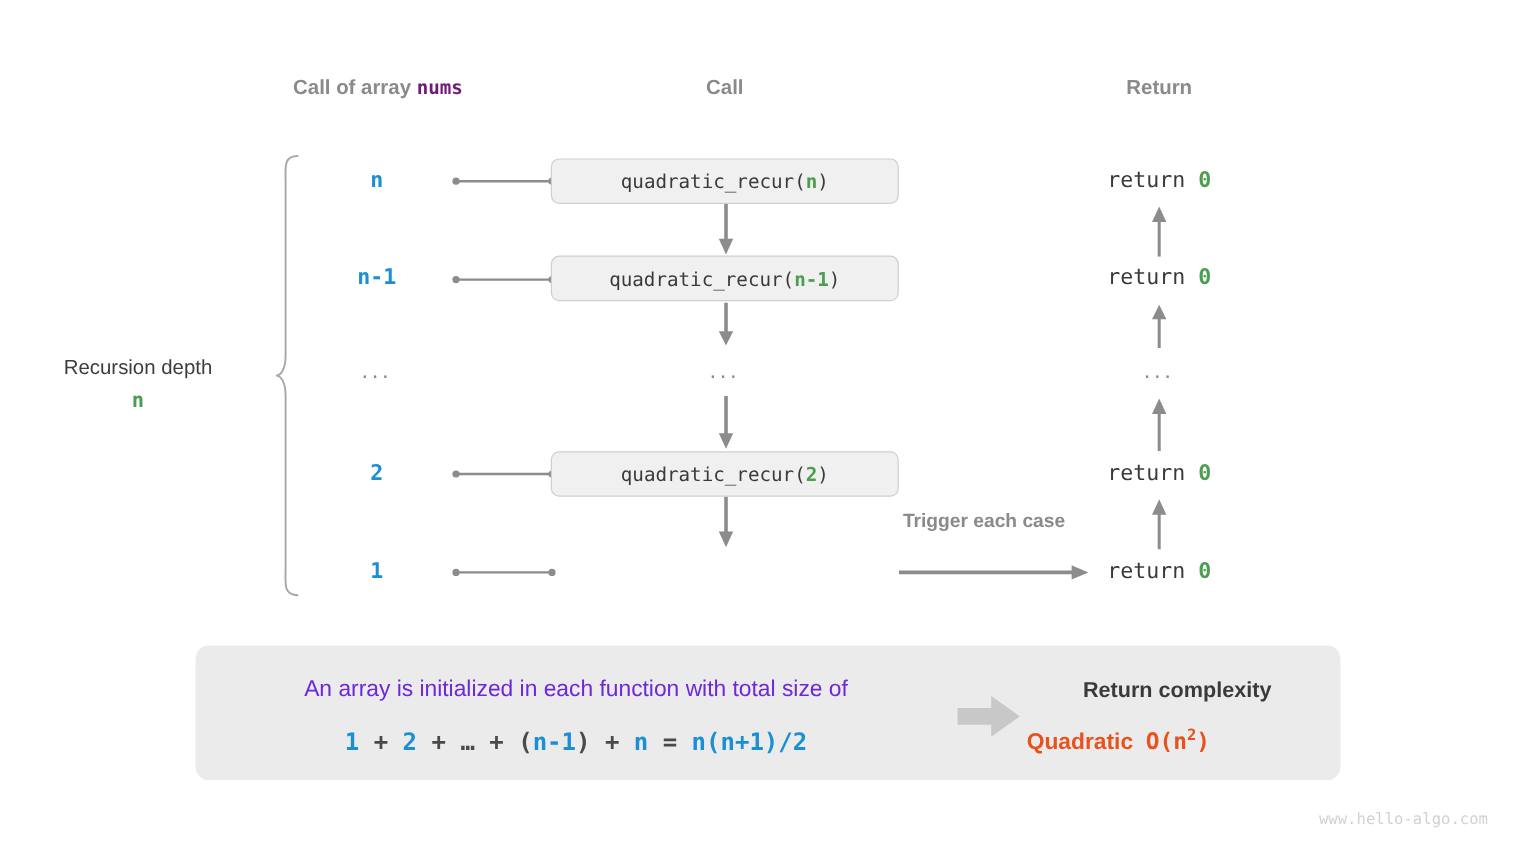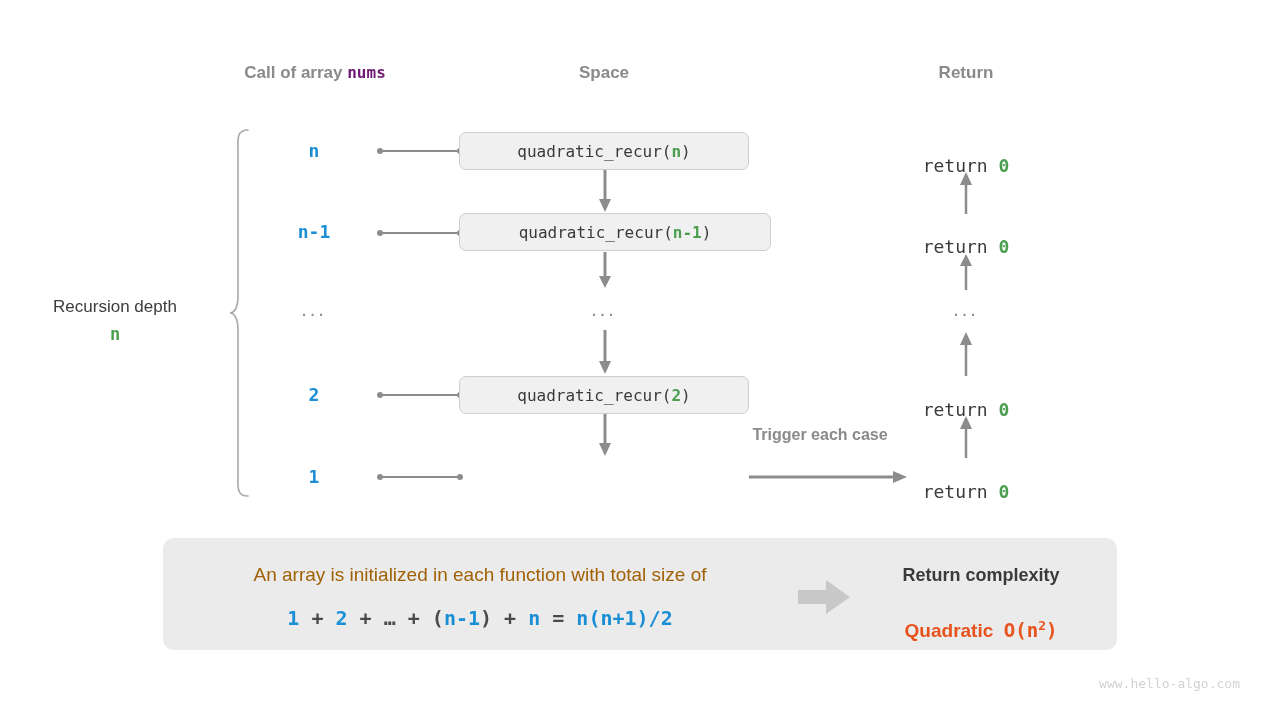--- a/index.html
+++ b/index.html
@@ -87,41 +87,40 @@
   }
   .call-box .arg { color: #4a9e4e; font-weight: bold; }
 
   
   .ret {
     font-family: "DejaVu Sans Mono", monospace;
     font-size: 18px;
     color: #3a3a3a;
     white-space: nowrap;
     text-align: center;
-    margin-top: 15px;
   }
   .ret .zero { color: #4a9e4e; font-weight: bold; }
 
   
   .trigger-note {
     font-size: 16px;
     font-weight: bold;
     color: #8a8a8a;
     white-space: nowrap;
     text-align: center;
   }
 
   
   .summary {
     background: #ebebeb;
     border-radius: 11px;
   }
   .sum-text {
     font-size: 19px;
-    color: #a16207;
+    color: #6d28d9;
     text-align: center;
     white-space: nowrap;
   }
   .formula {
     font-family: "DejaVu Sans Mono", monospace;
     font-size: 20px;
     font-weight: bold;
     color: #4a4a4a;
     text-align: center;
     white-space: nowrap;
@@ -160,21 +159,21 @@
 </style>
 </head>
 <body>
 
 <div id="stage">
 
   <div class="abs col-head" style="left:190px; top:63px; width:250px;">
     <span>Call of array </span><span class="kw">nums</span>
   </div>
 
-  <div class="abs col-head" style="left:504px; top:63px; width:200px;">Space</div>
+  <div class="abs col-head" style="left:504px; top:63px; width:200px;">Call</div>
 
   <div class="abs col-head" style="left:866px; top:63px; width:200px;">Return</div>
 
   <div class="abs" style="left:228px; top:128px;">
     <svg width="26" height="370" viewBox="0 0 26 370">
       <path d="M20 2 C8 2 10 12 10 24 L10 168 C10 180 6 185 2 185 C6 185 10 190 10 202 L10 346 C10 358 8 368 20 368" fill="none" stroke="#a8a8a8" stroke-width="1.6" stroke-linecap="round"></path>
     </svg>
   </div>
 
   <div class="abs depth-title" style="left:25px; top:285px; width:180px;margin-top:12px;">Recursion depth</div>
@@ -201,21 +200,21 @@
   <div class="abs size-label" style="left:264px; top:221px; width:100px;">n-1</div>
 
   <div class="abs" style="left:375px; top:225px;">
     <svg width="90" height="16" viewBox="0 0 90 16">
       <line x1="6" y1="8" x2="84" y2="8" stroke="#8c8c8c" stroke-width="2"></line>
       <circle cx="5" cy="8" r="3" fill="#8c8c8c"></circle>
       <circle cx="85" cy="8" r="3" fill="#8c8c8c"></circle>
     </svg>
   </div>
 
-  <div class="abs call-box" style="left:459px; top:213px; width:312px;">
+  <div class="abs call-box" style="left:459px; top:213px; width:290px;">
     <span>quadratic_recur(</span><span class="arg">n-1</span><span>)</span>
   </div>
 
   <div class="abs ret" style="left:866px; top:221px; width:200px;">
     <span>return </span><span class="zero">0</span>
   </div>
 
   <div class="abs dots" style="left:264px; top:298px; width:100px;">...</div>
 
   <div class="abs dots" style="left:554px; top:298px; width:100px;">...</div>
@@ -329,19 +328,19 @@
   </div>
 
   <div class="abs" style="left:796px; top:578px;">
     <svg width="56" height="38" viewBox="0 0 56 38">
       <path d="M2 12 L30 12 L30 2 L54 19 L30 36 L30 26 L2 26 Z" fill="#c8c8c8"></path>
     </svg>
   </div>
 
   <div class="abs sum-title" style="left:870px; top:565px; width:222px;">Return complexity</div>
 
-  <div class="abs sum-res" style="left:870px; top:606px; width:222px;margin-top:12px;">
+  <div class="abs sum-res" style="left:821px; top:606px; width:222px;">
     <span>Quadratic</span><span>&nbsp;&nbsp;</span><span class="mono">O(n</span><sup class="mono">2</sup><span class="mono">)</span>
   </div>
 
   <div class="abs watermark" style="left:900px; top:676px; width:340px;">www.hello-algo.com</div>
 
 </div>
 
 </body></html>

